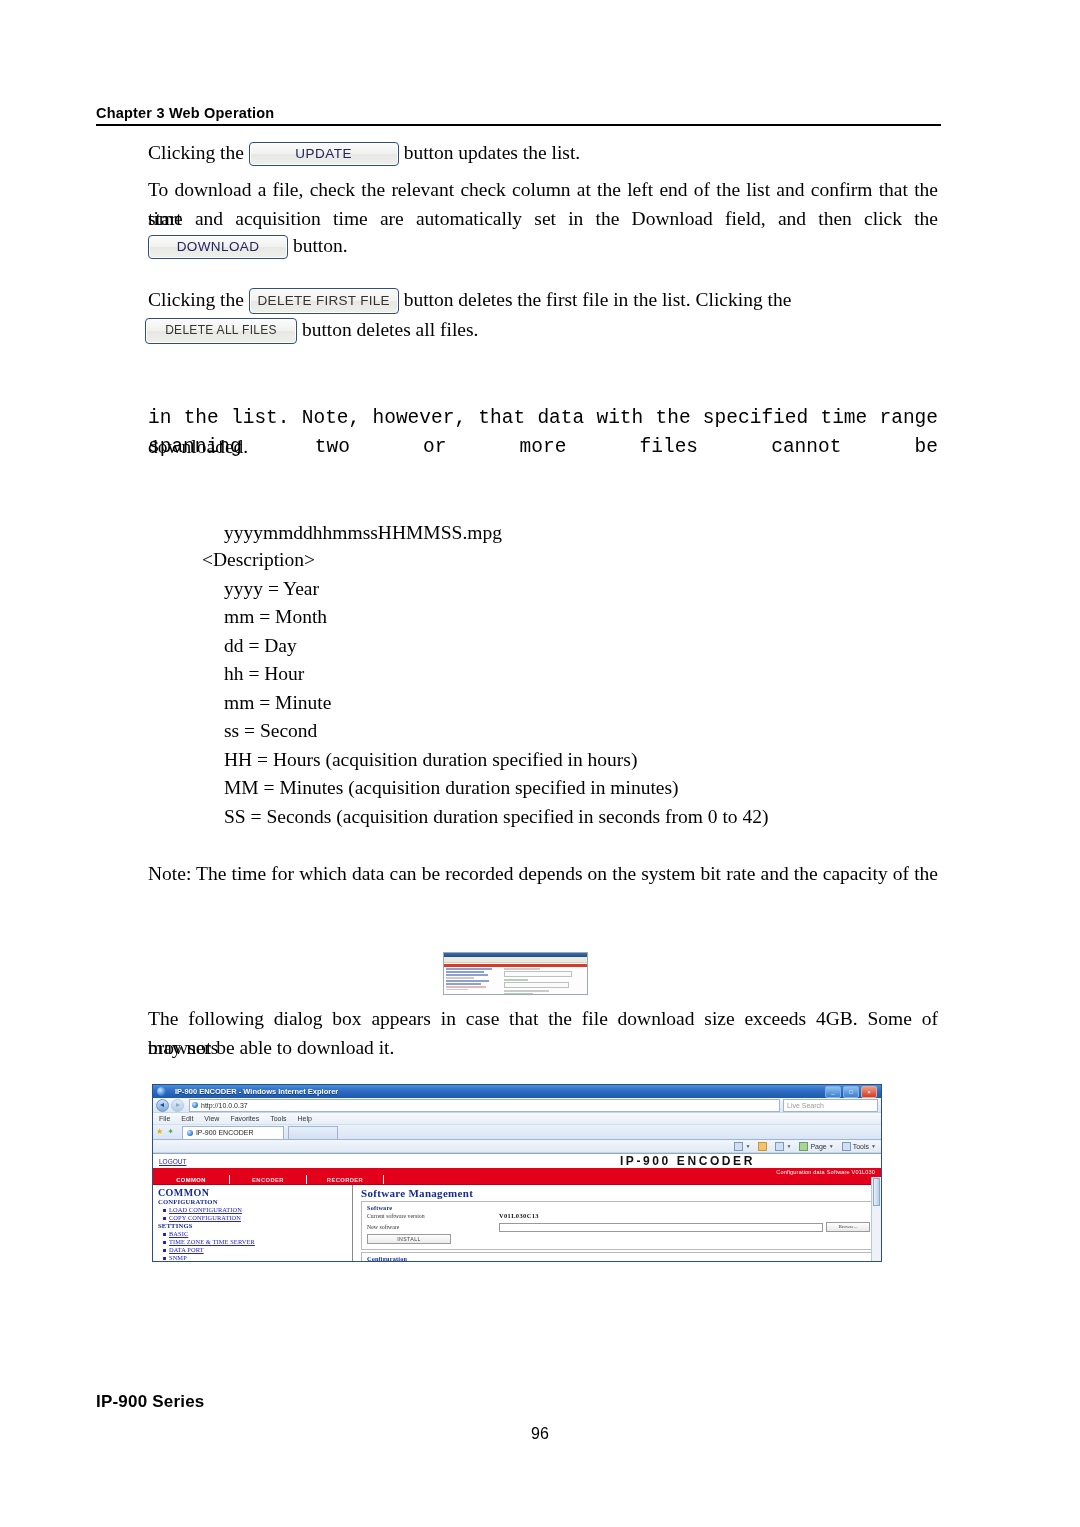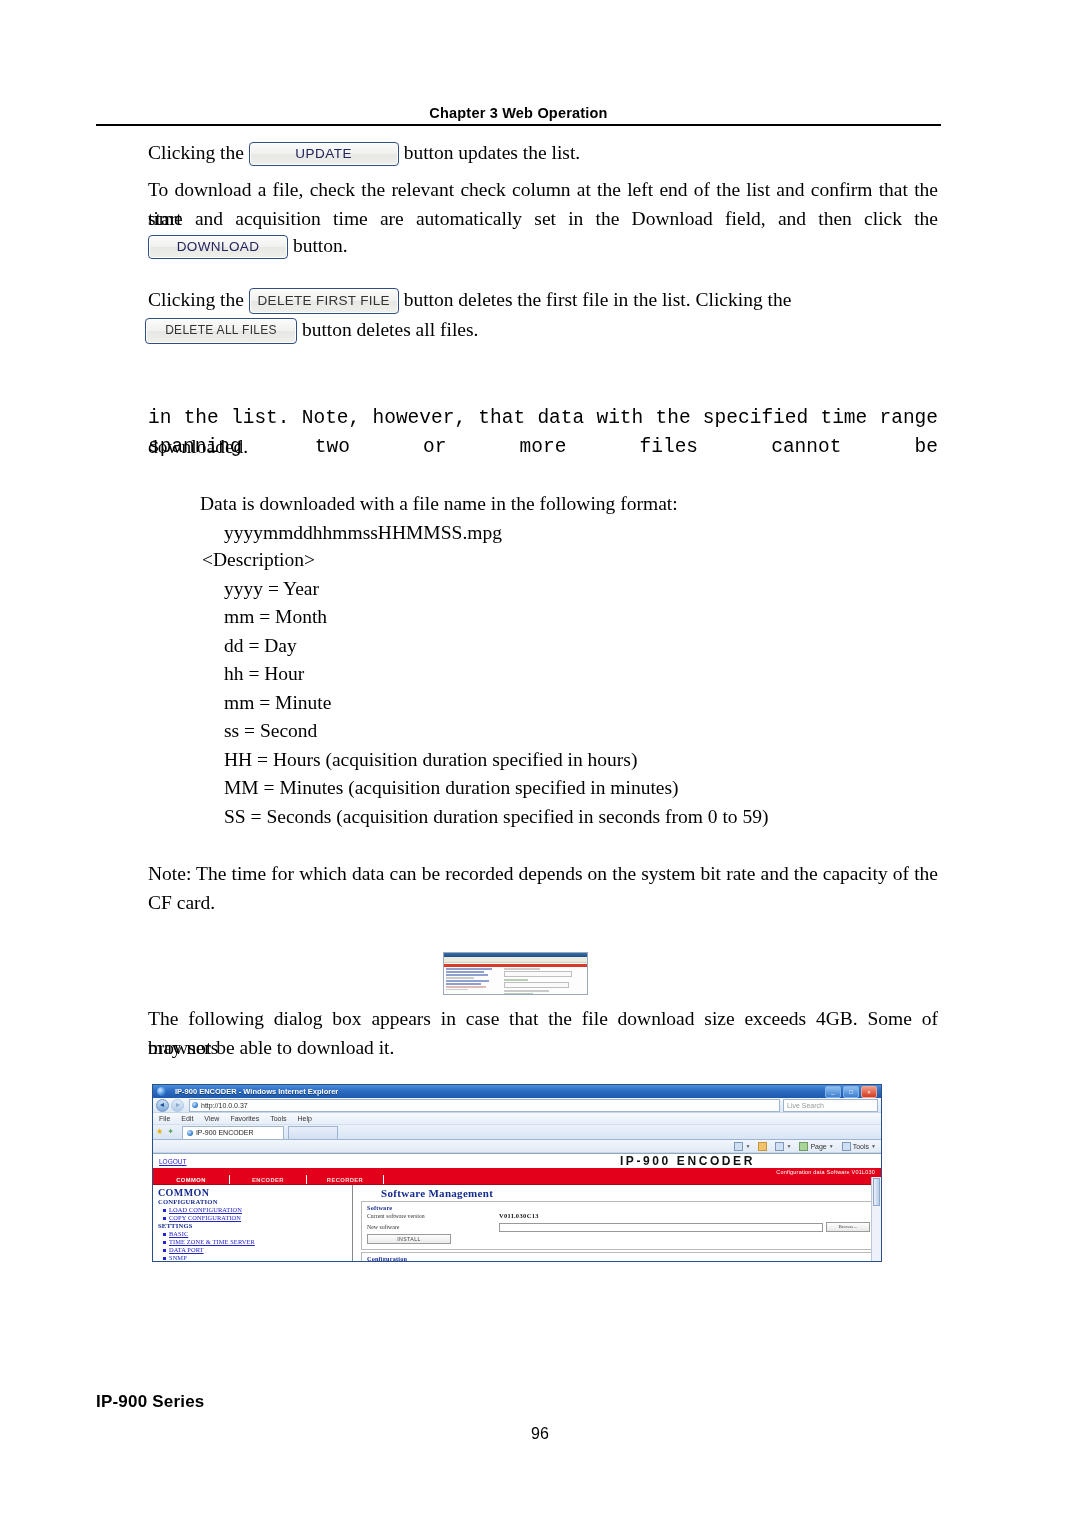--- a/index.html
+++ b/index.html
@@ -22,21 +22,20 @@
     width: 1080px;
     height: 1527px;
   }
 
   
   .chapter-header {
     position: absolute;
     left: 96px;
     top: 105px;
     width: 845px;
-    text-align: center;
   }
   .chapter-header-text {
     font-family: "Liberation Sans", sans-serif;
     font-weight: bold;
     font-size: 14.5px;
     letter-spacing: 0.2px;
     color: #000;
     padding-bottom: 3px;
   }
   .chapter-rule {
@@ -367,21 +366,20 @@
   .pg-content {
     flex: 1 1 auto;
     padding: 2px 6px 0 8px;
     box-sizing:border-box;
     position:relative;
   }
   .ct-title {
     font-size: 11px; font-weight:bold; color:#152b8f;
     letter-spacing:.3px; line-height:12px;
     font-family:"Liberation Serif",serif;
-    margin-left:20px;
   }
   .ct-section {
     margin-top:2px;
     border:1px solid #b9b9b9;
     padding: 2px 4px 3px 5px;
   }
   .ct-legend {
     font-size:6.2px; font-weight:bold; color:#152b8f;
     letter-spacing:.2px;
     font-family:"Liberation Serif",serif;
@@ -490,45 +488,39 @@
     <span>button deletes all files.</span>
   </div>
 
   <div class="body-block" style="top:404px;font-family:Liberation Mono, monospace;">
     <div class="spread">in the list.  Note, however, that data with the specified time range spanning two or more files cannot be</div>
   </div>
   <div class="body-block nojust" style="top:432px;">
     <div>downloaded.</div>
   </div>
 
-  <div class="body-block nojust" style="top:489px; left:200px;">
-    <div>Data is downloaded with a file name in the following format:</div>
-  </div>
   <div class="body-block nojust" style="top:518px; left:224px;">
     <div>yyyymmddhhmmssHHMMSS.mpg</div>
   </div>
 
   <div class="deflist" style="top:546px;">
     <div class="dl-head">&lt;Description&gt;</div>
     <div>yyyy = Year</div>
     <div>mm = Month</div>
     <div>dd = Day</div>
     <div>hh = Hour</div>
     <div>mm = Minute</div>
     <div>ss = Second</div>
     <div>HH = Hours (acquisition duration specified in hours)</div>
     <div>MM = Minutes (acquisition duration specified in minutes)</div>
-    <div>SS = Seconds (acquisition duration specified in seconds from 0 to 59)</div>
+    <div>SS = Seconds (acquisition duration specified in seconds from 0 to 42)</div>
   </div>
 
   <div class="body-block" style="top:859px;">
     <div class="spread">Note:  The time for which data can be recorded depends on the system bit rate and the capacity of the</div>
-  </div>
-  <div class="body-block nojust" style="top:888px;">
-    <div>CF card.</div>
   </div>
 
   <div class="thumb-small">
     <div class="ts-titlebar"></div>
     <div class="ts-toolbar"></div>
     <div class="ts-redbar"></div>
     <div class="ts-body">
       <div class="ts-left">
         <div class="ts-line" style="width:86%"></div>
         <div class="ts-line" style="width:70%"></div>

